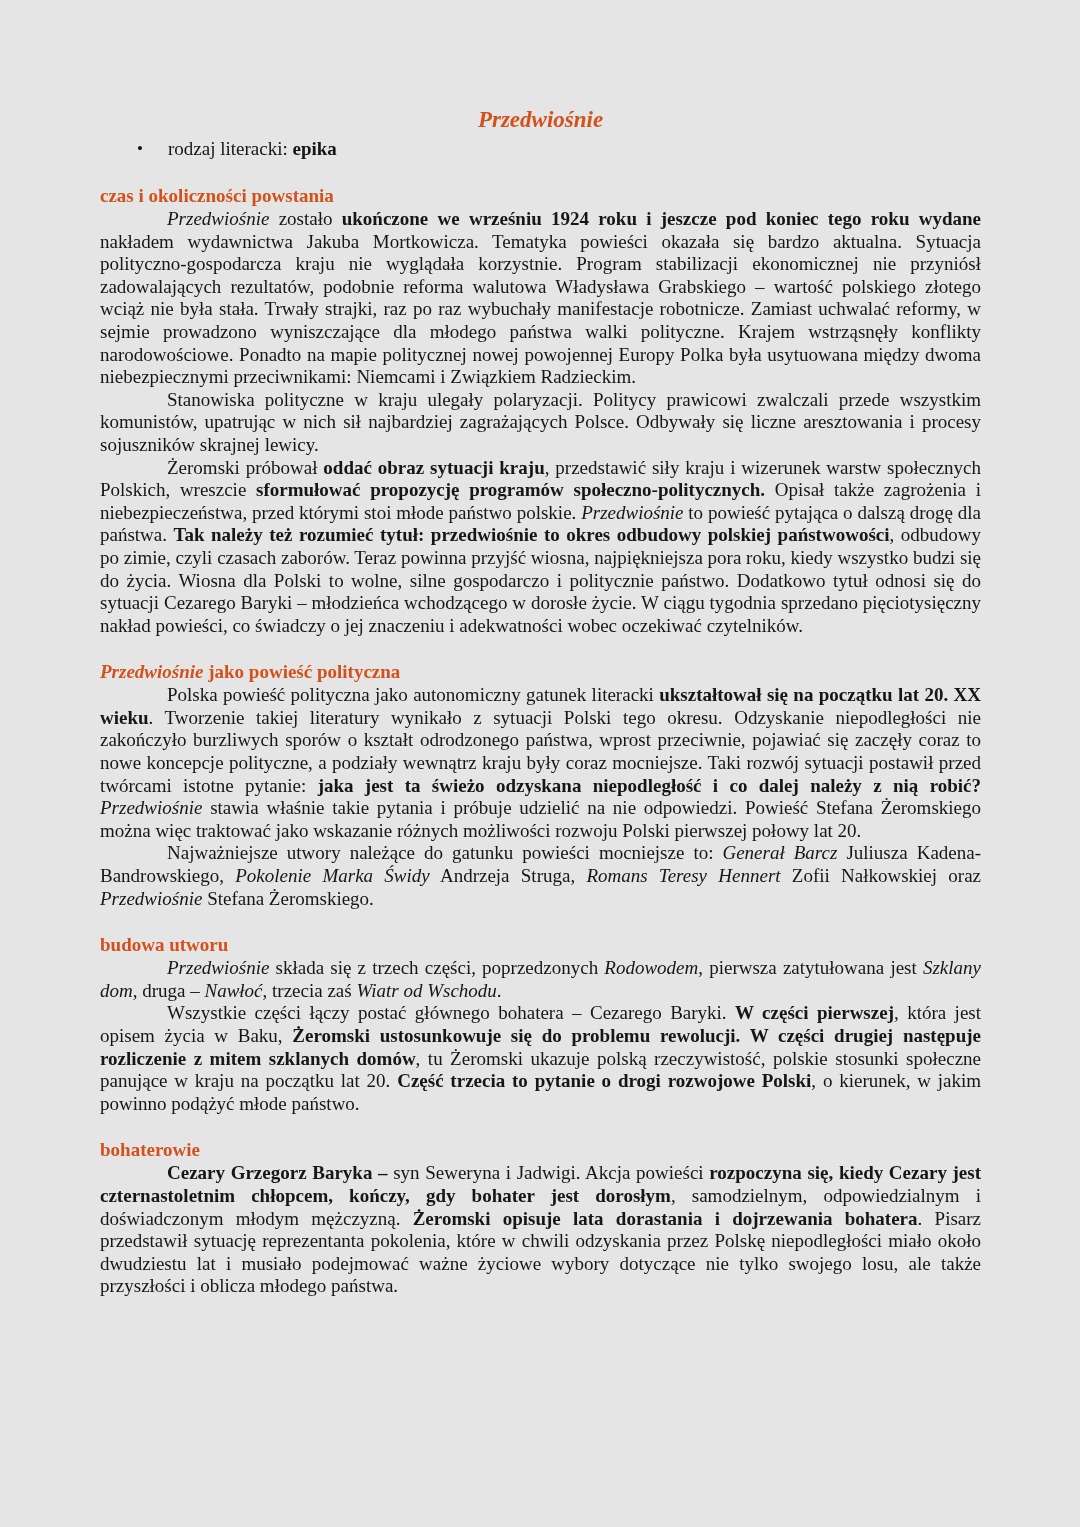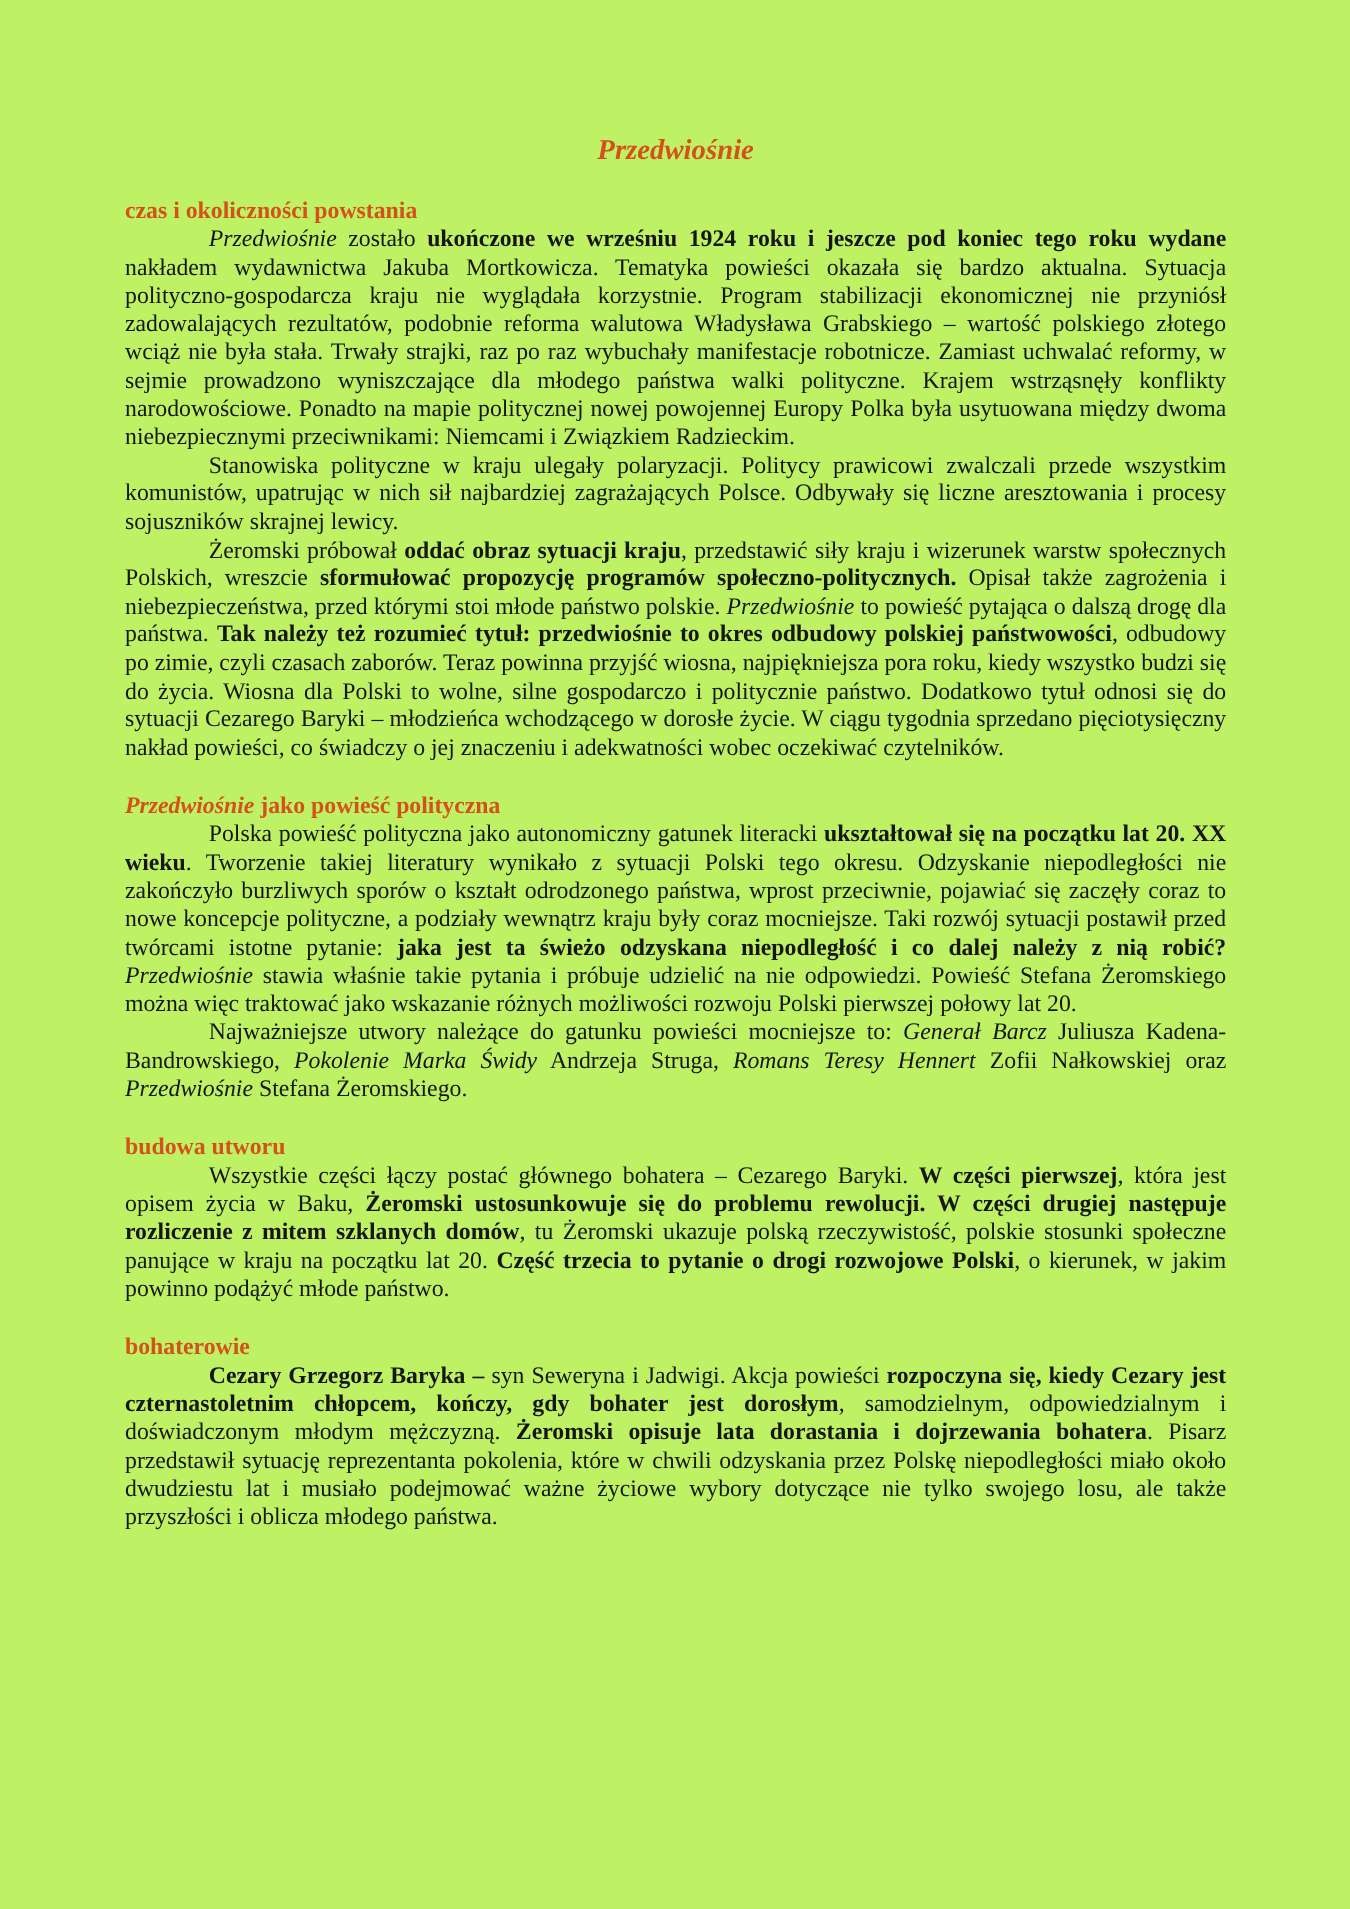--- a/index.html
+++ b/index.html
@@ -12,21 +12,21 @@
     height: 1527px;
     overflow: hidden;
     font-family: "Liberation Serif", serif;
     color: #161616;
   }
   .page {
     box-sizing: border-box;
     width: 1080px;
     height: 1527px;
     padding: 106px 99px 40px 100px;
-    background: #bef264;
+    background: #e5e5e5;
   }
   .doc-title {
     margin: 0;
     text-align: center;
     font-size: 23px;
     line-height: 28px;
     font-weight: bold;
     font-style: italic;
     color: #d4511c;
   }
@@ -63,27 +63,29 @@
   .para b, .bullets b, .section-heading b { font-weight: bold; }
   .para i, .section-heading i { font-style: italic; }
   b.bi { font-style: italic; }
 </style>
 </head>
 <body>
 
 <div class="page">
   <h1 class="doc-title"><b class="bi">Przedwiośnie</b></h1>
   <ul class="bullets">
+      <li><span>rodzaj literacki: </span><b>epika</b></li>
     </ul>
   <div id="sections">
       <h2 class="section-heading"><b>czas i okoliczności powstania</b></h2>
       <p class="para"><i>Przedwiośnie</i><span> zostało </span><b>ukończone we wrześniu 1924 roku i jeszcze pod koniec tego roku wydane</b><span> nakładem wydawnictwa Jakuba Mortkowicza. Tematyka powieści okazała się bardzo aktualna. Sytuacja polityczno-gospodarcza kraju nie wyglądała korzystnie. Program stabilizacji ekonomicznej nie przyniósł zadowalających rezultatów, podobnie reforma walutowa Władysława Grabskiego – wartość polskiego złotego wciąż nie była stała. Trwały strajki, raz po raz wybuchały manifestacje robotnicze. Zamiast uchwalać reformy, w sejmie prowadzono wyniszczające dla młodego państwa walki polityczne. Krajem wstrząsnęły konflikty narodowościowe. Ponadto na mapie politycznej nowej powojennej Europy Polka była usytuowana między dwoma niebezpiecznymi przeciwnikami: Niemcami i Związkiem Radzieckim.</span></p>
       <p class="para"><span>Stanowiska polityczne w kraju ulegały polaryzacji. Politycy prawicowi zwalczali przede wszystkim komunistów, upatrując w nich sił najbardziej zagrażających Polsce. Odbywały się liczne aresztowania i procesy sojuszników skrajnej lewicy.</span></p>
       <p class="para"><span>Żeromski próbował </span><b>oddać obraz sytuacji kraju</b><span>, przedstawić siły kraju i wizerunek warstw społecznych Polskich, wreszcie </span><b>sformułować propozycję programów społeczno-politycznych.</b><span> Opisał także zagrożenia i niebezpieczeństwa, przed którymi stoi młode państwo polskie. </span><i>Przedwiośnie</i><span> to powieść pytająca o dalszą drogę dla państwa. </span><b>Tak należy też rozumieć tytuł: przedwiośnie to okres odbudowy polskiej państwowości</b><span>, odbudowy po zimie, czyli czasach zaborów. Teraz powinna przyjść wiosna, najpiękniejsza pora roku, kiedy wszystko budzi się do życia. Wiosna dla Polski to wolne, silne gospodarczo i politycznie państwo. Dodatkowo tytuł odnosi się do sytuacji Cezarego Baryki – młodzieńca wchodzącego w dorosłe życie. W ciągu tygodnia sprzedano pięciotysięczny nakład powieści, co świadczy o jej znaczeniu i adekwatności wobec oczekiwać czytelników.</span></p>
       <h2 class="section-heading"><b class="bi">Przedwiośnie</b><b> jako powieść polityczna</b></h2>
       <p class="para"><span>Polska powieść polityczna jako autonomiczny gatunek literacki </span><b>ukształtował się na początku lat 20. XX wieku</b><span>. Tworzenie takiej literatury wynikało z sytuacji Polski tego okresu. Odzyskanie niepodległości nie zakończyło burzliwych sporów o kształt odrodzonego państwa, wprost przeciwnie, pojawiać się zaczęły coraz to nowe koncepcje polityczne, a podziały wewnątrz kraju były coraz mocniejsze. Taki rozwój sytuacji postawił przed twórcami istotne pytanie: </span><b>jaka jest ta świeżo odzyskana niepodległość i co dalej należy z nią robić?</b><span> </span><i>Przedwiośnie</i><span> stawia właśnie takie pytania i próbuje udzielić na nie odpowiedzi. Powieść Stefana Żeromskiego można więc traktować jako wskazanie różnych możliwości rozwoju Polski pierwszej połowy lat 20.</span></p>
       <p class="para"><span>Najważniejsze utwory należące do gatunku powieści mocniejsze to: </span><i>Generał Barcz</i><span> Juliusza Kadena-Bandrowskiego, </span><i>Pokolenie Marka Świdy</i><span> Andrzeja Struga, </span><i>Romans Teresy Hennert</i><span> Zofii Nałkowskiej oraz </span><i>Przedwiośnie</i><span> Stefana Żeromskiego.</span></p>
       <h2 class="section-heading"><b>budowa utworu</b></h2>
+      <p class="para"><i>Przedwiośnie</i><span> składa się z trzech części, poprzedzonych </span><i>Rodowodem</i><span>, pierwsza zatytułowana jest </span><i>Szklany dom</i><span>, druga – </span><i>Nawłoć</i><span>, trzecia zaś </span><i>Wiatr od Wschodu</i><span>.</span></p>
       <p class="para"><span>Wszystkie części łączy postać głównego bohatera – Cezarego Baryki. </span><b>W części pierwszej</b><span>, która jest opisem życia w Baku, </span><b>Żeromski ustosunkowuje się do problemu rewolucji. W części drugiej następuje rozliczenie z mitem szklanych domów</b><span>, tu Żeromski ukazuje polską rzeczywistość, polskie stosunki społeczne panujące w kraju na początku lat 20. </span><b>Część trzecia to pytanie o drogi rozwojowe Polski</b><span>, o kierunek, w jakim powinno podążyć młode państwo.</span></p>
       <h2 class="section-heading"><b>bohaterowie</b></h2>
       <p class="para"><b>Cezary Grzegorz Baryka –</b><span> syn Seweryna i Jadwigi. Akcja powieści </span><b>rozpoczyna się, kiedy Cezary jest czternastoletnim chłopcem, kończy, gdy bohater jest dorosłym</b><span>, samodzielnym, odpowiedzialnym i doświadczonym młodym mężczyzną. </span><b>Żeromski opisuje lata dorastania i dojrzewania bohatera</b><span>. Pisarz przedstawił sytuację reprezentanta pokolenia, które w chwili odzyskania przez Polskę niepodległości miało około dwudziestu lat i musiało podejmować ważne życiowe wybory dotyczące nie tylko swojego losu, ale także przyszłości i oblicza młodego państwa.</span></p>
     </div>
 </div>
 
 </body></html>

